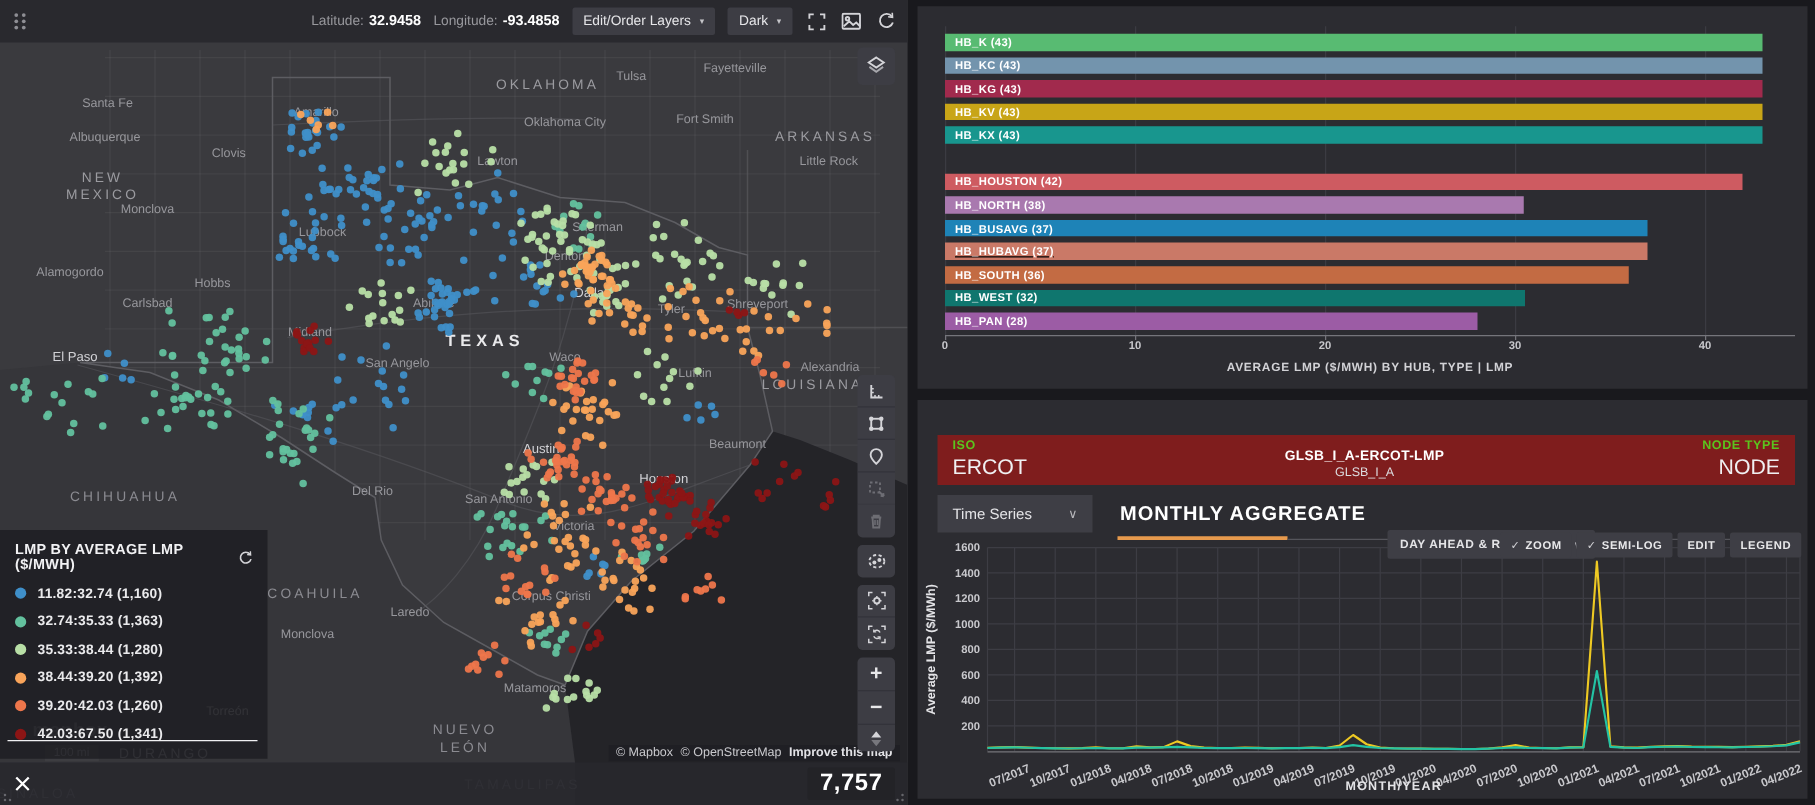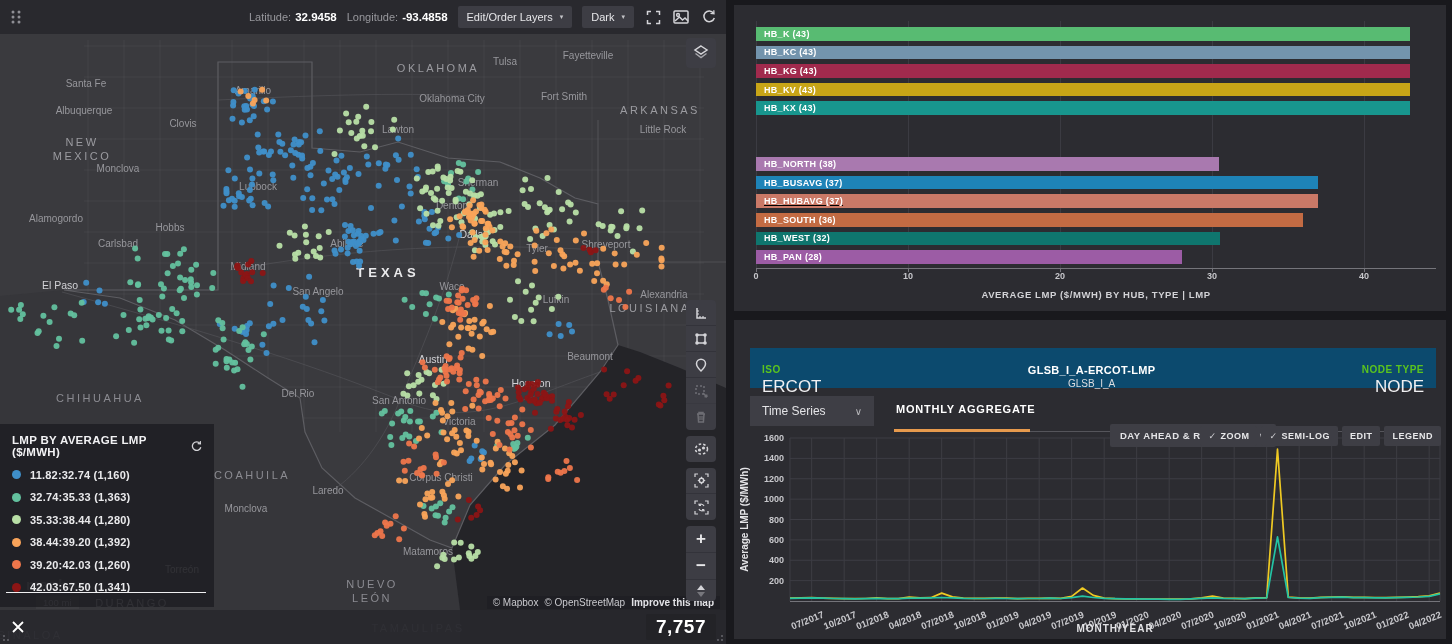--- a/index.html
+++ b/index.html
@@ -61,33 +61,33 @@
   
   .hgrid { position:absolute; width:1px; background:#3b3b42; top:16px; height:247px; }
   .hub-bar { position:absolute; height:13.5px; display:flex; align-items:center; }
   .hub-bar span { color:#fff; font-size:9px; font-weight:bold; letter-spacing:.3px; padding-left:8px; white-space:nowrap; }
   #hub-axis { position:absolute; left:22px; top:263px; width:680px; border-top:1px solid #75757b; }
   .htick { position:absolute; top:266px; transform:translateX(-50%); color:#c7c7cb; font-size:9px; font-weight:bold; }
   .htickmark { position:absolute; top:263px; width:1px; height:4px; background:#75757b; }
   #hub-xlabel { position:absolute; left:22px; width:680px; top:284px; text-align:center; color:#d2d2d6; font-size:9.5px; font-weight:bold; letter-spacing:.6px; }
 
   
-  #info-bar { position:absolute; left:16px; top:28px; width:686px; height:40px; background:#0c4a6e; display:flex; align-items:flex-start; padding:16px 12px; }
+  #info-bar { position:absolute; left:16px; top:28px; width:686px; height:40px; background:#7f1d1d; display:flex; align-items:flex-end; padding:4px 12px; }
   .info-block { display:flex; flex-direction:column; gap:2px; }
   .info-c { flex:1; text-align:center; }
   .info-r { text-align:right; }
   .info-k { font-size:10px; font-weight:bold; letter-spacing:.5px; }
   .info-v { font-size:17px; color:#f0f0f2; }
   .info-title { font-size:11px; font-weight:bold; color:#fff; letter-spacing:.3px; }
   .info-sub { font-size:10px; color:#dcdcdf; }
 
   #ts-dropdown { position:absolute; left:16px; top:76px; width:124px; height:30px; background:#3e3e45; display:flex; align-items:center; justify-content:space-between; padding:0 12px; cursor:pointer; }
   #ts-dropdown .lbl { color:#e4e4e7; font-size:12px; }
   #ts-dropdown .chev { color:#b8b8bc; font-size:10px; }
-  #agg-tab { position:absolute; left:162px; top:83px; color:#fff; font-size:11px; font-weight:bold; letter-spacing:.8px; cursor:pointer; }
+  #agg-tab { position:absolute; left:162px; top:83px; color:#fff; font-size:16px; font-weight:bold; letter-spacing:.8px; cursor:pointer; }
   #tab-underline { position:absolute; left:160px; top:109px; width:136px; height:3px; background:#e79a4d; }
   #tab-hairline { position:absolute; left:296px; top:111px; width:406px; border-top:1px solid #55555b; }
 
   #chart-controls { position:absolute; right:5px; top:106px; display:flex; gap:4px; z-index:5; }
   .ctl-btn { background:#3e3e45; color:#e8e8ea; font-size:9px; font-weight:bold; letter-spacing:.5px; padding:5px 8px; border-radius:2px; display:flex; align-items:center; gap:4px; cursor:pointer; }
   .ctl-btn .ck { color:#cfcfd3; font-weight:normal; }
   #series-dropdown { position:absolute; left:376px; top:104px; background:#3e3e45; color:#e4e4e7; font-size:9.5px; font-weight:bold; letter-spacing:.5px; padding:6px 10px; border-radius:2px; display:flex; gap:10px; align-items:center; cursor:pointer; z-index:5; }
   #series-dropdown .chev { font-size:9px; color:#c4c4c8; font-weight:normal; }
   #ts-svg { position:absolute; left:0; top:0; }
 </style>
@@ -1351,20 +1351,23 @@
         </div>
         <div class="hub-bar" style="left: 22px; top: 59.2px; width: 653.6px; background: rgb(161, 42, 77);">
           <span>HB_KG (43)</span>
         </div>
         <div class="hub-bar" style="left: 22px; top: 77.8px; width: 653.6px; background: rgb(200, 165, 23);">
           <span>HB_KV (43)</span>
         </div>
         <div class="hub-bar" style="left: 22px; top: 96.4px; width: 653.6px; background: rgb(24, 150, 142);">
           <span>HB_KX (43)</span>
         </div>
+        <div class="hub-bar" style="left: 22px; top: 133.6px; width: 638.4px; background: rgb(206, 91, 97);">
+          <span>HB_HOUSTON (42)</span>
+        </div>
         <div class="hub-bar" style="left: 22px; top: 152.2px; width: 463px; background: rgb(169, 121, 175);">
           <span>HB_NORTH (38)</span>
         </div>
         <div class="hub-bar" style="left: 22px; top: 170.8px; width: 562.4px; background: rgb(30, 131, 183);">
           <span>HB_BUSAVG (37)</span>
         </div>
         <div class="hub-bar" style="left: 22px; top: 189.4px; width: 562.4px; background: rgb(202, 121, 103); text-decoration: underline;">
           <span>HB_HUBAVG (37)</span>
         </div>
         <div class="hub-bar" style="left: 22px; top: 208px; width: 547.2px; background: rgb(195, 107, 67);">

